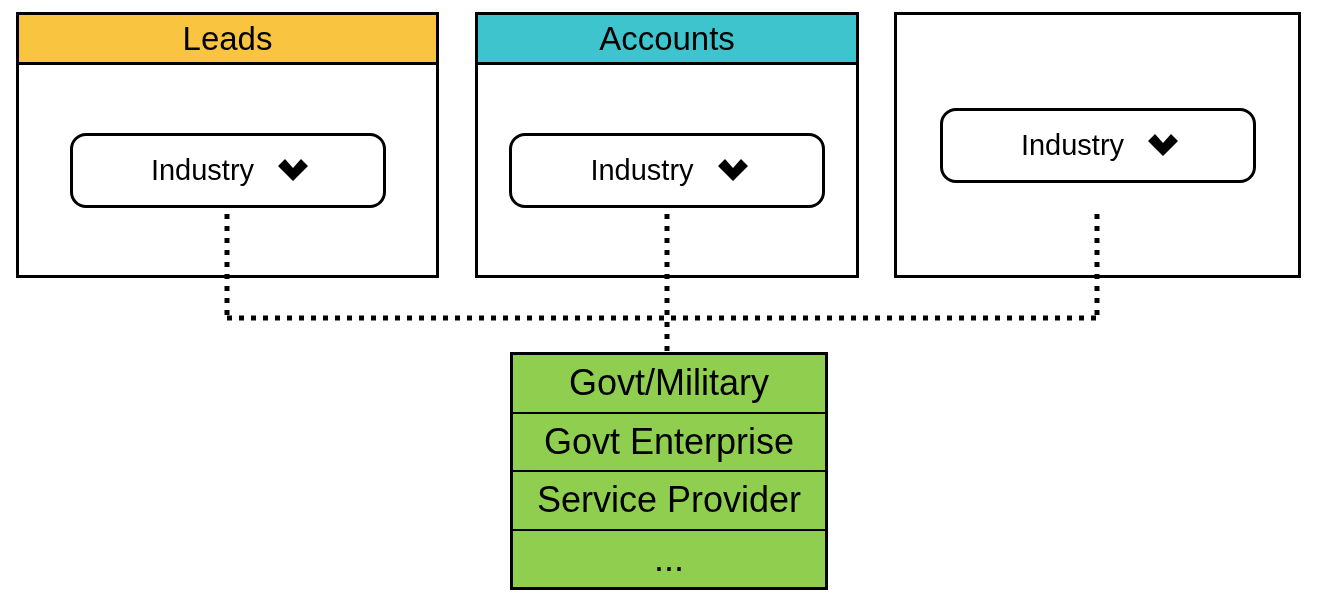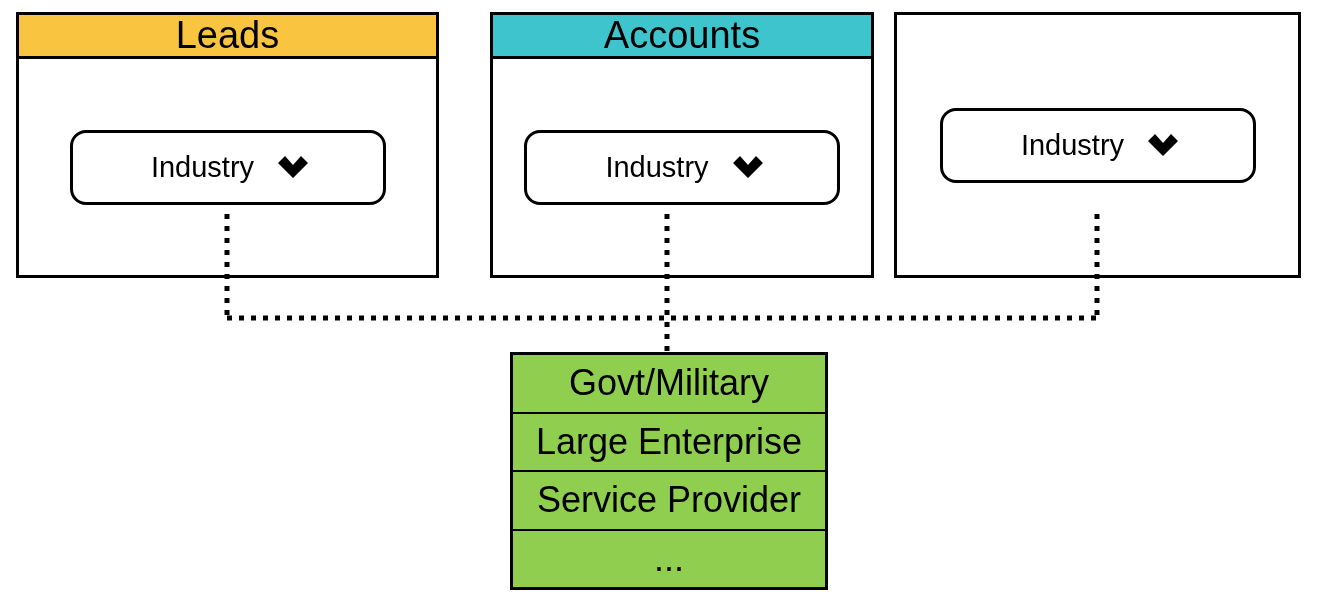--- a/index.html
+++ b/index.html
@@ -15,26 +15,26 @@
   .panel {
     position: absolute;
     box-sizing: border-box;
     border: 3px solid #000;
     background: #fff;
     display: flex;
     flex-direction: column;
   }
   .panel-header {
     box-sizing: border-box;
-    height: 44px;
+    height: 50px;
     border-bottom: 3px solid #000;
     display: flex;
     align-items: center;
     justify-content: center;
-    font-size: 38px;
+    font-size: 33px;
   }
   .panel-body {
     flex: 1;
     display: flex;
     align-items: center;
     justify-content: center;
   }
   .dropdown {
     box-sizing: border-box;
     width: 316px;
@@ -92,21 +92,21 @@
         <span class="label">Industry</span>
         <span class="chevron">
           <svg width="34" height="22" viewBox="0 0 34 22">
             <path d="M2 7 L9 0 L17 9 L25 0 L32 7 L17 22 Z" fill="#000"></path>
           </svg>
         </span>
       </div>
     </div>
   </div>
 
-  <div class="panel" style="left:490px; top:12px; width:384px; height:266px;">
+  <div class="panel" style="left:475px; top:12px; width:384px; height:266px;">
     <div class="panel-header" style="background-color: rgb(62, 196, 205);">
       <span>Accounts</span>
     </div>
     <div class="panel-body">
       <div class="dropdown">
         <span class="label">Industry</span>
         <span class="chevron">
           <svg width="34" height="22" viewBox="0 0 34 22">
             <path d="M2 7 L9 0 L17 9 L25 0 L32 7 L17 22 Z" fill="#000"></path>
           </svg>
@@ -130,18 +130,18 @@
 
   <svg class="connectors" width="1318" height="606" viewBox="0 0 1318 606">
     <path d="M227 214 L227 318" stroke="#000" stroke-width="5" stroke-dasharray="5 7" fill="none"></path>
     <path d="M667 214 L667 352" stroke="#000" stroke-width="5" stroke-dasharray="5 7" fill="none"></path>
     <path d="M1097 214 L1097 318" stroke="#000" stroke-width="5" stroke-dasharray="5 7" fill="none"></path>
     <path d="M227 318 L1097 318" stroke="#000" stroke-width="5" stroke-dasharray="5 7" fill="none"></path>
   </svg>
 
   <div class="choice-list" style="background-color: rgb(143, 206, 78);">
     <div class="choice-row">Govt/Military</div>
-    <div class="choice-row">Large Enterprise</div>
+    <div class="choice-row">Govt Enterprise</div>
     <div class="choice-row">Service Provider</div>
     <div class="choice-row">...</div>
   </div>
 
 </div>
 
 </body></html>

